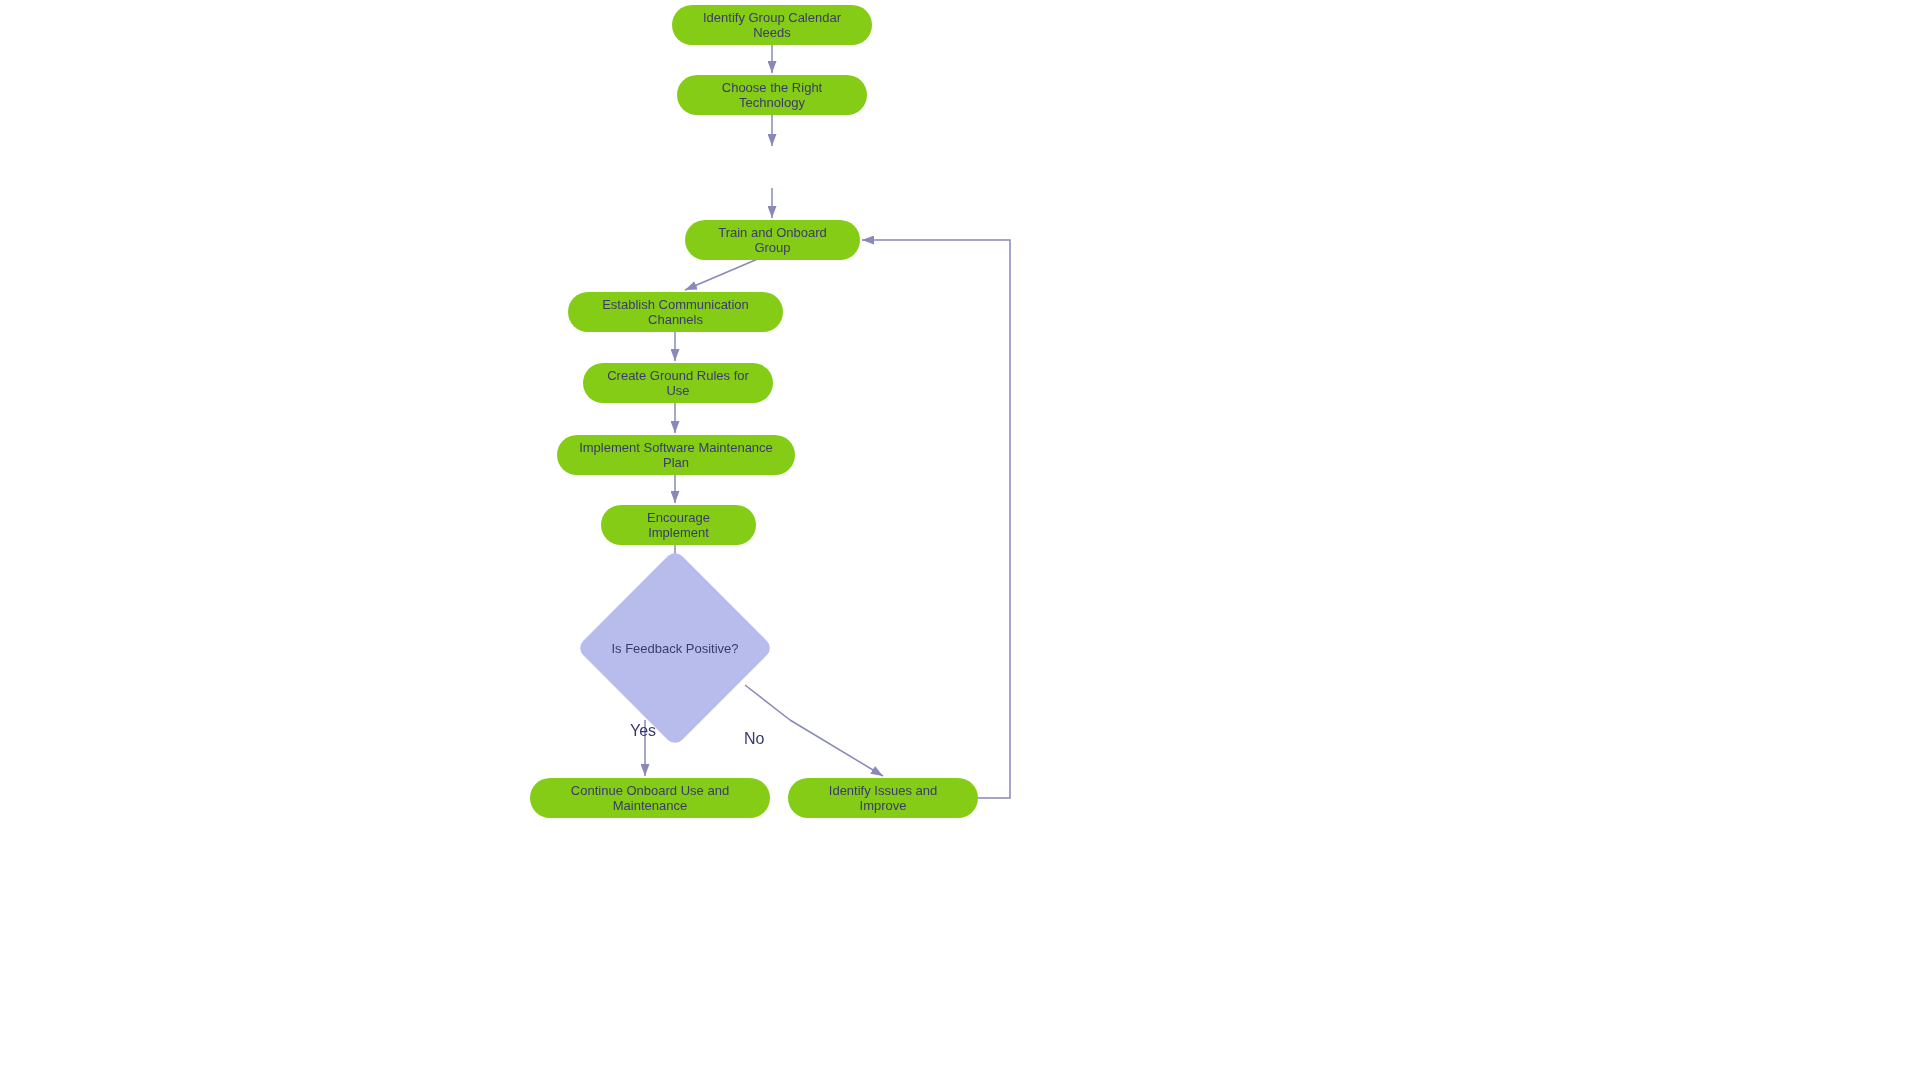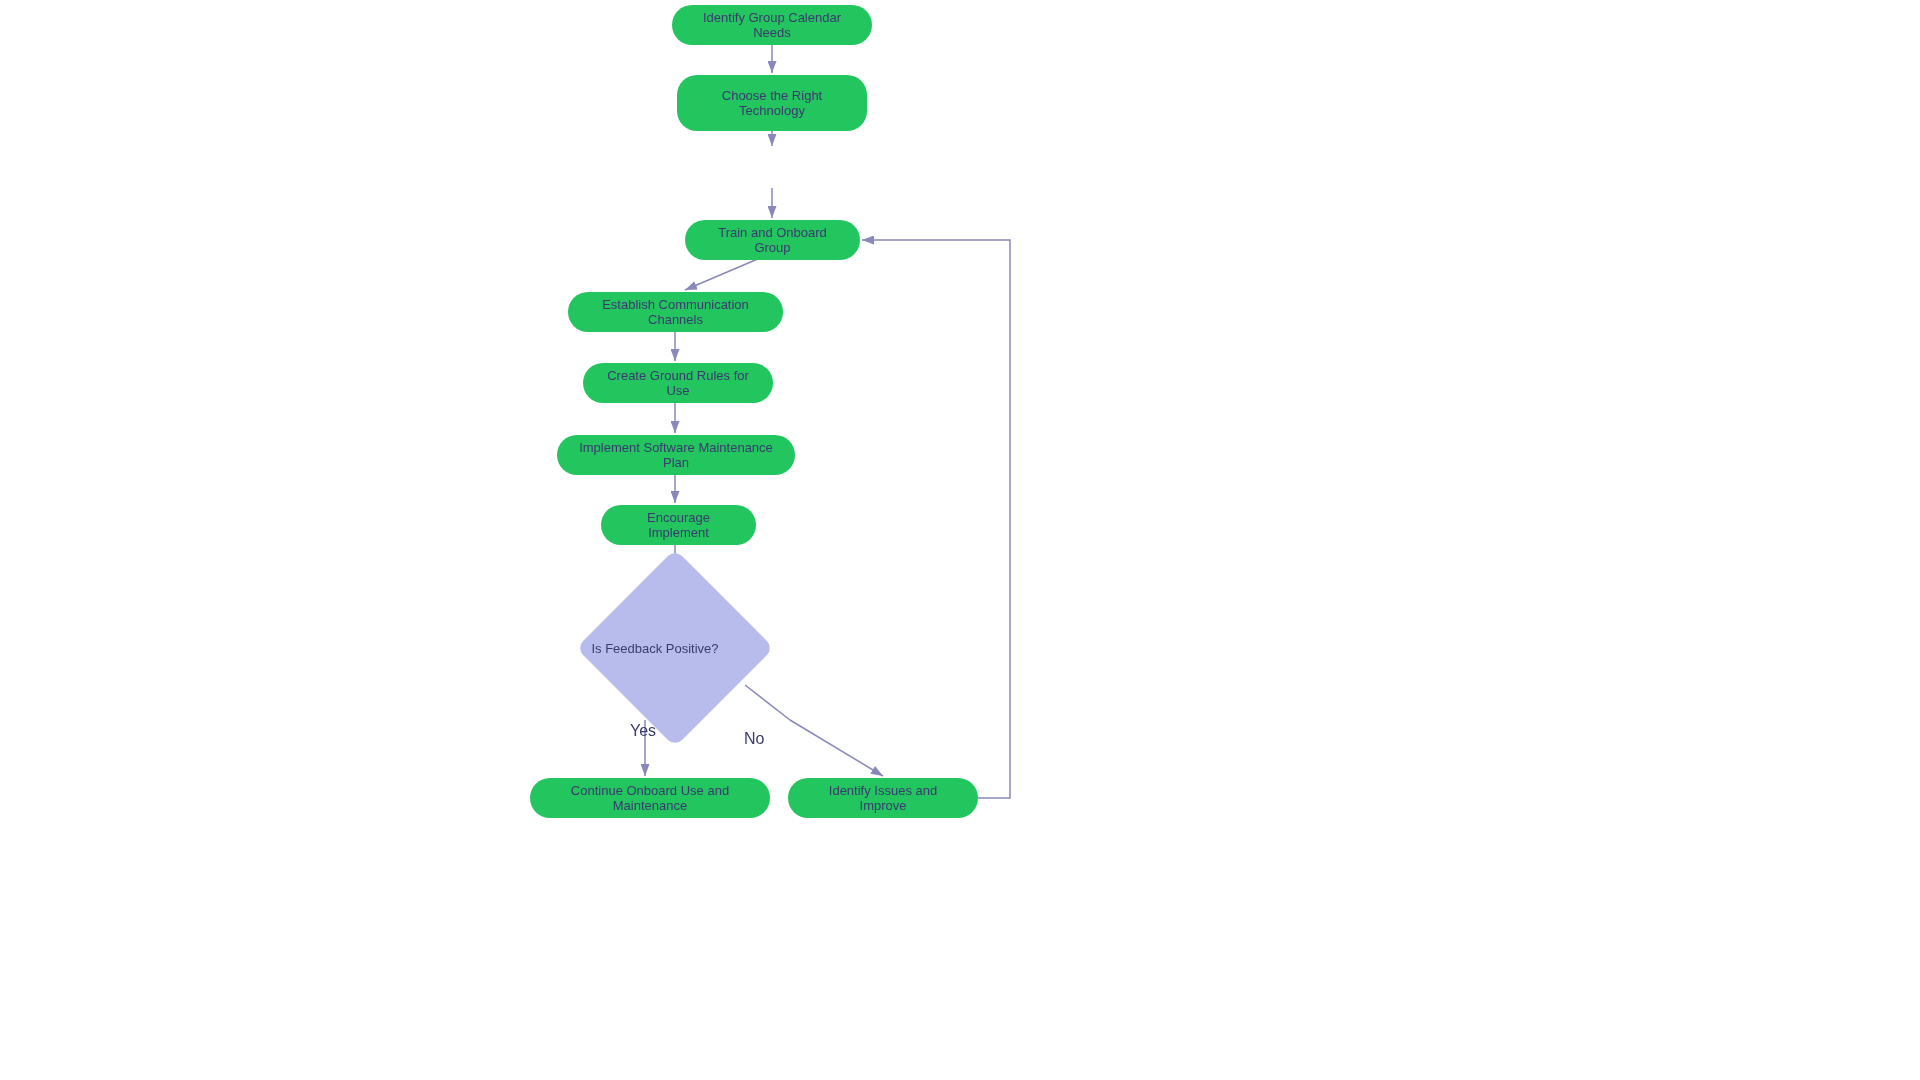--- a/index.html
+++ b/index.html
@@ -11,21 +11,21 @@
       overflow: hidden;
       position: relative;
     }
     .flowchart-container {
       position: relative;
       width: 1920px;
       height: 1080px;
     }
     .node {
       position: absolute;
-      background: #22c55e;
+      background: #84cc16;
       border-radius: 20px;
       display: flex;
       align-items: center;
       justify-content: center;
       text-align: center;
       font-size: 13px;
       color: #3a3a6e;
       font-weight: 400;
       padding: 8px 16px;
     }
@@ -95,21 +95,21 @@
     <line x1="745" y1="685" x2="790" y2="720" stroke="#8888bb" stroke-width="1.5"></line>
     <line x1="790" y1="720" x2="883" y2="776" stroke="#8888bb" stroke-width="1.5" marker-end="url(#arrowhead)"></line>
 
     <path d="M 978 798 L 1010 798 L 1010 240 L 862 240" stroke="#8888bb" stroke-width="1.5" fill="none" marker-end="url(#arrowhead)"></path>
   </svg>
 
   <div class="node" style="left:672px; top:5px; width:200px; height:40px;">
     <span>Identify Group Calendar Needs</span>
   </div>
 
-  <div class="node" style="left:677px; top:75px; width:190px; height:56px;">
+  <div class="node" style="left:677px; top:75px; width:190px; height:40px;">
     <span>Choose the Right Technology</span>
   </div>
 
 
   <div class="node" style="left:685px; top:220px; width:175px; height:40px;">
     <span>Train and Onboard Group</span>
   </div>
 
   <div class="node" style="left:568px; top:292px; width:215px; height:40px;">
     <span>Establish Communication Channels</span>
@@ -121,21 +121,21 @@
 
   <div class="node" style="left:557px; top:435px; width:238px; height:40px;">
     <span>Implement Software Maintenance Plan</span>
   </div>
 
   <div class="node" style="left:601px; top:505px; width:155px; height:40px;">
     <span>Encourage Implement</span>
   </div>
 
   <div class="diamond" style="left:605px; top:578px;"></div>
-  <div class="diamond-label" style="left:585px; top:578px; width:140px; height:140px;">
+  <div class="diamond-label" style="left:605px; top:578px; width:140px; height:140px;">
     <span>Is Feedback Positive?</span>
   </div>
 
   <div class="label-text" style="left:630px; top:722px;">
     <span>Yes</span>
   </div>
 
   <div class="label-text" style="left:744px; top:722px;margin-top:8px;">
     <span>No</span>
   </div>

